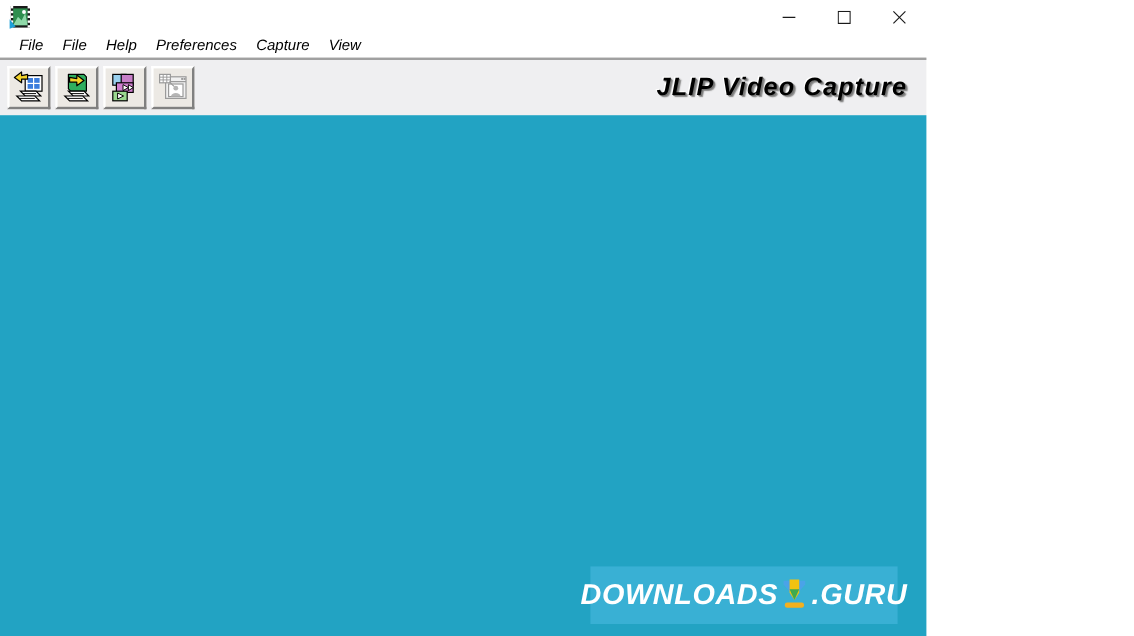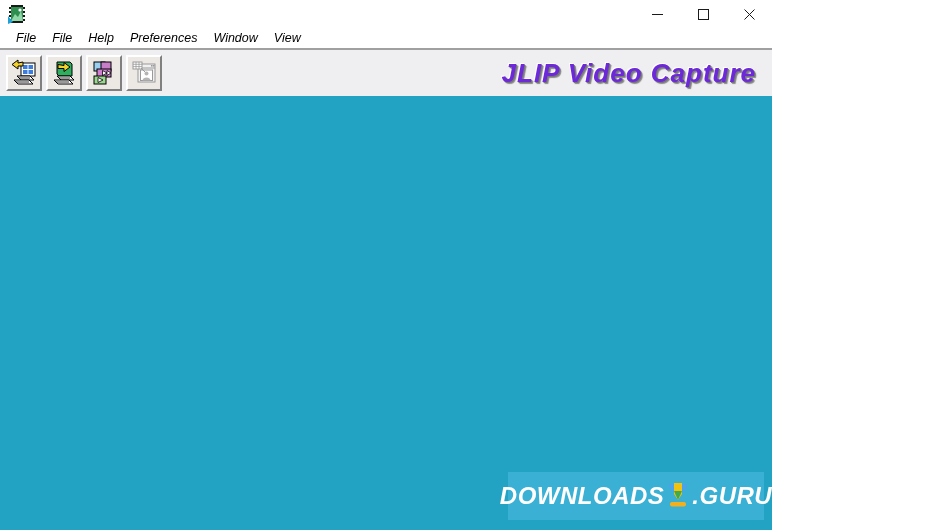--- a/index.html
+++ b/index.html
@@ -74,43 +74,43 @@
     display:flex; align-items:center; justify-content:center;
     position:relative;
   }
   .tb-btn svg { display:block; }
   .tb-btn.disabled { opacity:1; }
 
   .app-banner {
     position:absolute;
     right:16px; top:50%;
     transform:translateY(-50%);
-    font-size:26px;
+    font-size:21px;
     font-weight:bold;
     letter-spacing:1px;
-    color:#6d28d9;
+    color:#000000;
     text-shadow:
       1px 1px 0 #777777,
       2px 2px 1px #8a8a8a,
       -1px -1px 0 #ffffff;
     white-space:nowrap;
     font-family:"Liberation Sans", sans-serif;
   }
 
   
   .client-area {
     flex:1 1 auto;
     background:#22a3c3;
     position:relative;
   }
 
   
   .watermark {
     position:absolute;
-    right:8px; bottom:10px;
+    right:24px; bottom:10px;
     width:256px; height:48px;
     background:#39b0d4;
     display:flex; align-items:center; justify-content:center;
     gap:0px;
   }
   .wm-text {
     font-size:24px;
     font-weight:bold;
     color:#ffffff;
     letter-spacing:0.5px;
@@ -164,21 +164,21 @@
           </svg>
       </div>
     </div>
   </div>
 
   <div class="menubar">
     <div class="menu-item">File</div>
     <div class="menu-item">File</div>
     <div class="menu-item">Help</div>
     <div class="menu-item">Preferences</div>
-    <div class="menu-item">Window</div>
+    <div class="menu-item">Capture</div>
     <div class="menu-item">View</div>
   </div>
 
   <div class="toolbar-wrap">
     <div class="toolbar-buttons">
 
       <div class="tb-btn">
         <svg width="28" height="28" viewBox="0 0 28 28">
           <rect x="11" y="4" width="14" height="13" fill="#ffffff" stroke="#000000" stroke-width="1"></rect>
           <rect x="13" y="6" width="4.5" height="4" fill="#3b7ddd"></rect>

